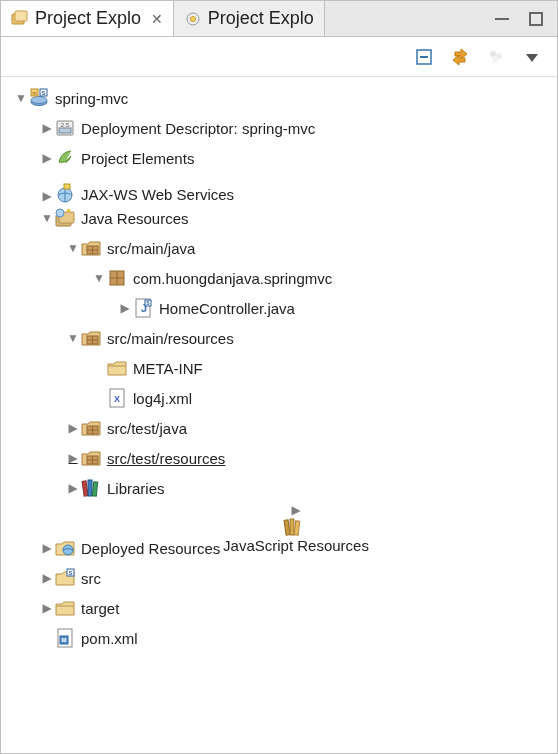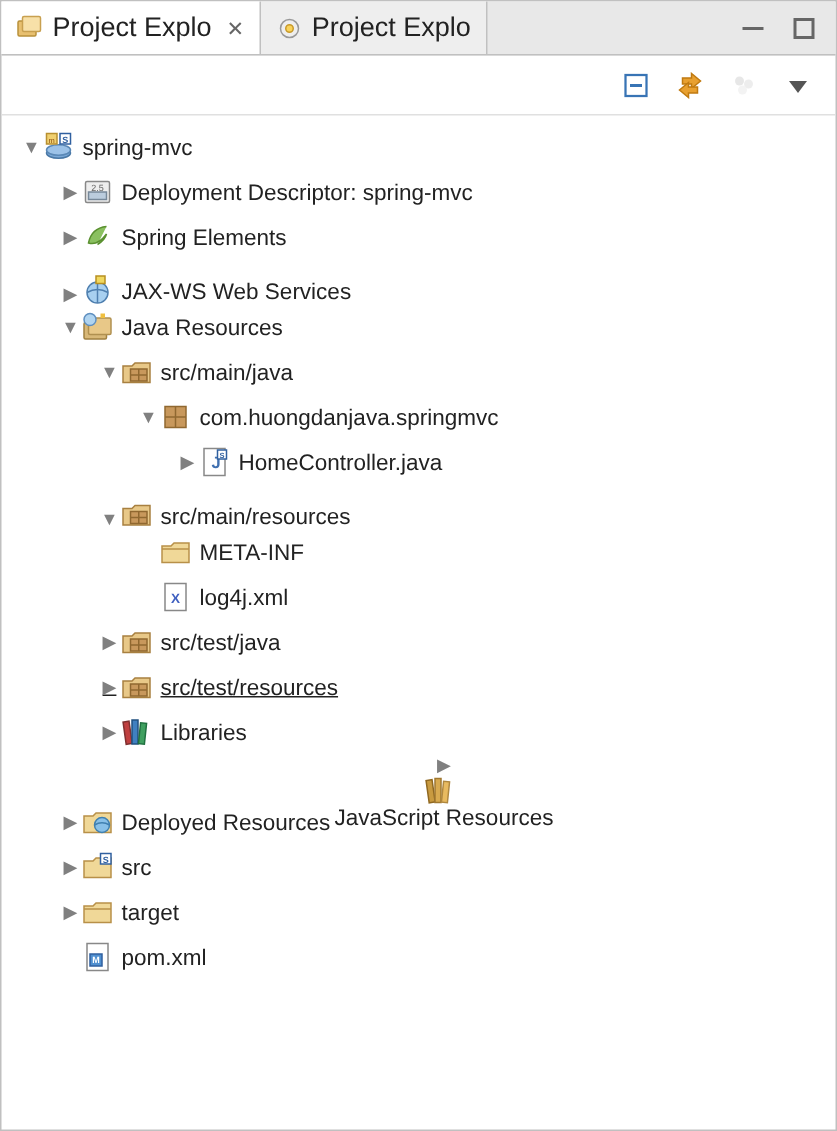--- a/index.html
+++ b/index.html
@@ -185,21 +185,21 @@
         </span>
         <span class="label">Deployment Descriptor: spring-mvc</span>
       </div>
       <div class="node" style="padding-left: 34px;">
         <span class="arrow collapsed"></span>
         <span class="ic">
           <svg viewBox="0 0 20 20">
             <path d="M16 3 Q6 4 4 14 Q10 16 16 8 Q15 12 10 15" fill="#8ac060" stroke="#5a9030"></path>
           </svg>
         </span>
-        <span class="label">Spring Elements</span>
+        <span class="label">Project Elements</span>
       </div>
       <div class="node" style="padding-left: 34px; align-items: flex-end;">
         <span class="arrow collapsed"></span>
         <span class="ic">
           <svg viewBox="0 0 20 20">
             <circle cx="10" cy="12" r="7" fill="#a8d0f0" stroke="#5080b0"></circle>
             <path d="M3 12 Q10 8 17 12" fill="none" stroke="#5080b0"></path>
             <path d="M10 5 L10 19" stroke="#5080b0"></path>
             <rect x="9" y="1" width="6" height="5" fill="#f0d860" stroke="#b89020"></rect>
           </svg>
@@ -246,21 +246,21 @@
         <span class="ic">
           <svg viewBox="0 0 20 20">
             <rect x="3" y="1" width="14" height="18" fill="#fff" stroke="#888"></rect>
             <text x="8" y="14" font-size="11" fill="#4070b0" font-weight="bold">J</text>
             <rect x="12" y="2" width="6" height="6" fill="#fff" stroke="#3060a0"></rect>
             <text x="15" y="7" font-size="5" text-anchor="middle" fill="#3060a0" font-weight="bold">S</text>
           </svg>
         </span>
         <span class="label">HomeController.java</span>
       </div>
-      <div class="node" style="padding-left: 60px; align-items: flex-end;">
+      <div class="node" style="padding-left: 60px;">
         <span class="arrow expanded"></span>
         <span class="ic">
           <svg viewBox="0 0 20 20">
             <path d="M1 6 L7 6 L9 4 L19 4 L19 17 L1 17 Z" fill="#e8c888" stroke="#a88040"></path>
             <rect x="6" y="8" width="11" height="8" fill="#c8985c" stroke="#906830"></rect>
             <line x1="11.5" y1="8" x2="11.5" y2="16" stroke="#906830"></line>
             <line x1="6" y1="12" x2="17" y2="12" stroke="#906830"></line>
           </svg>
         </span>
         <span class="label">src/main/resources</span>

